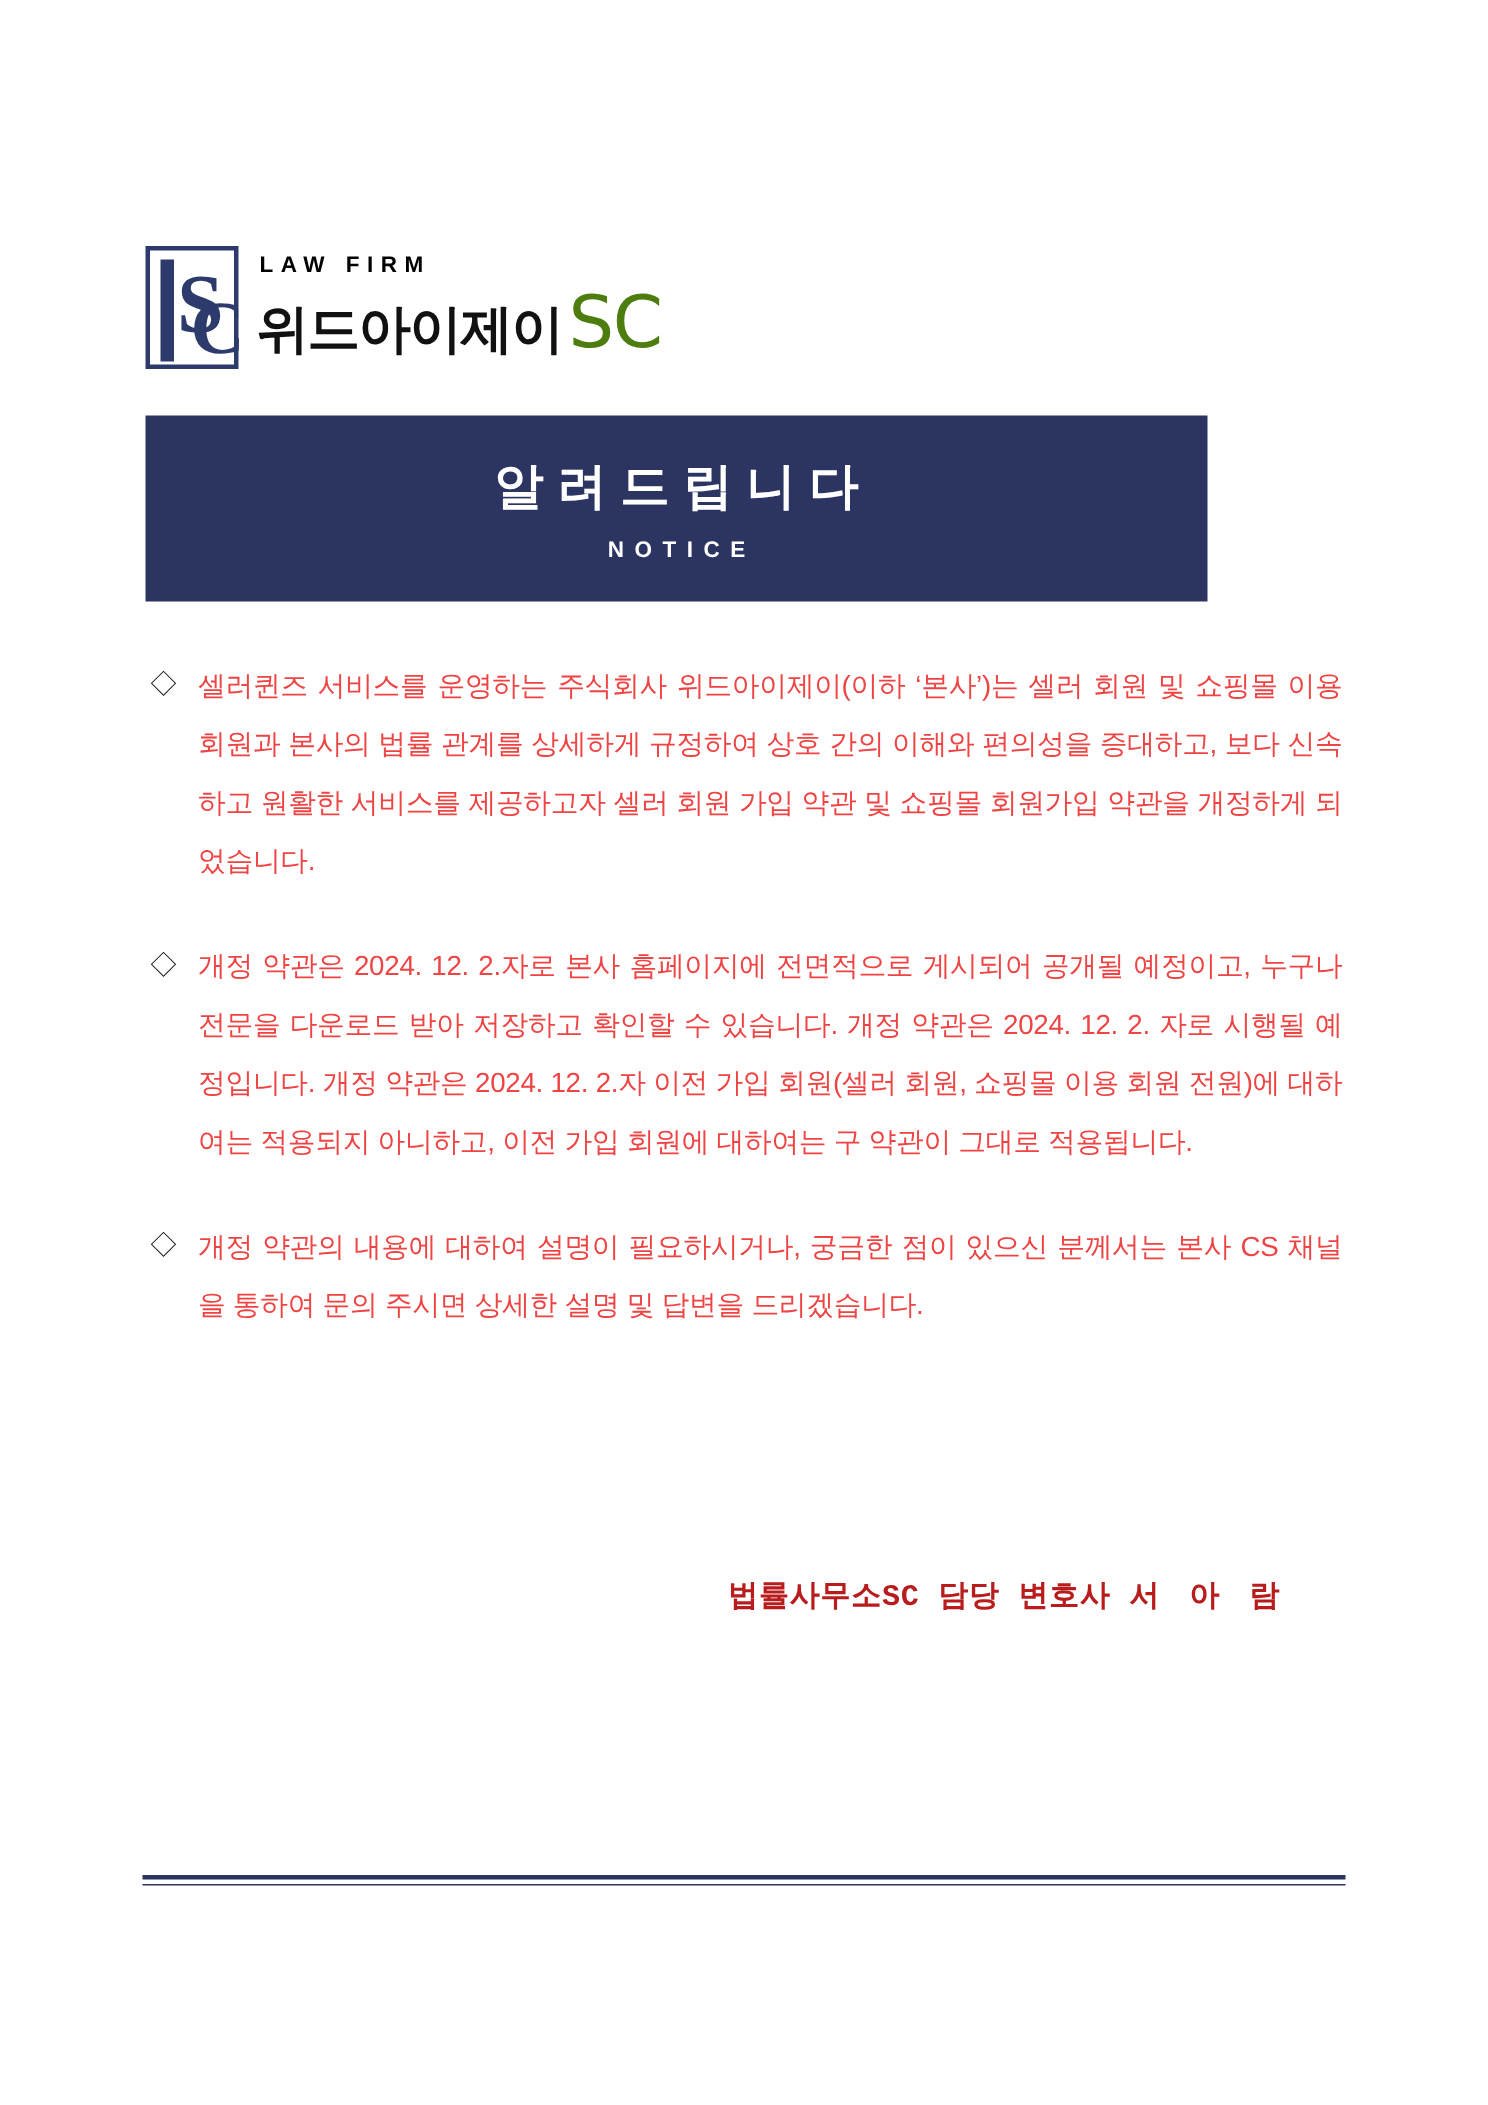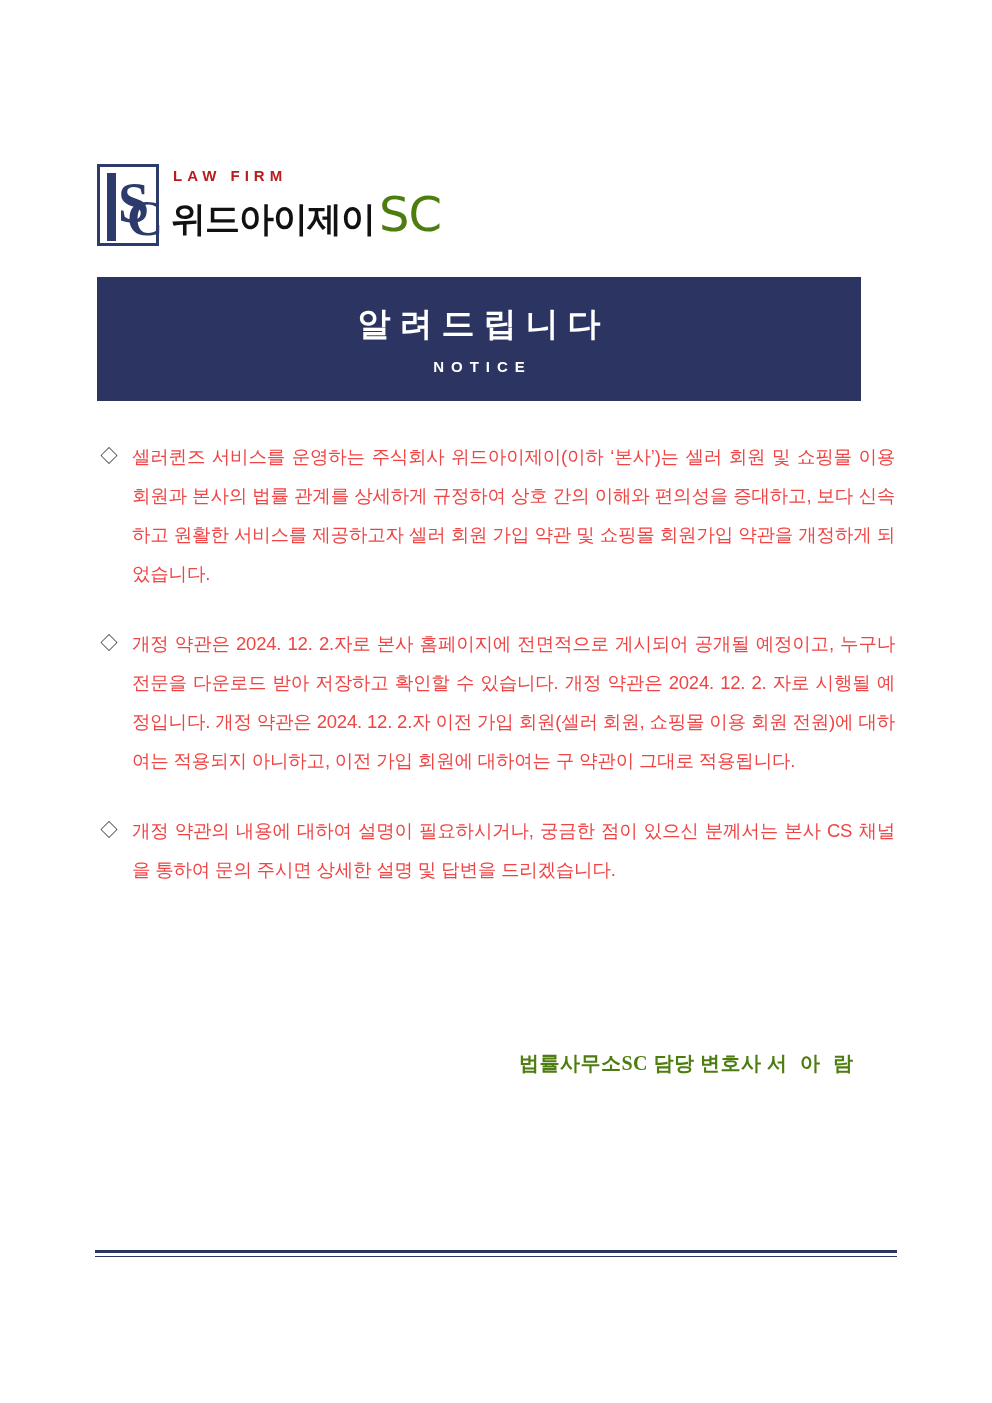--- a/index.html
+++ b/index.html
@@ -79,21 +79,21 @@
   }
 
   .logo-text {
     display: flex;
     flex-direction: column;
     justify-content: center;
   }
   .logo-firm-en {
     font-size: 15px;
     letter-spacing: 5px;
-    color: #b91c1c;
+    color: #000000;
     font-weight: bold;
     margin-left: 2px;
     margin-bottom: 2px;
   }
   .logo-row {
     display: flex;
     align-items: baseline;
   }
   .logo-firm-ko {
     font-size: 35px;
@@ -118,21 +118,21 @@
     font-size: 14.5px;
     line-height: 21px;
     color: #111111;
   }
 
   
   .banner {
     position: absolute;
     top: 277px;
     left: 97px;
-    width: 764px;
+    width: 708px;
     height: 124px;
     background: #2c3562;
     color: #ffffff;
     display: flex;
     flex-direction: column;
     align-items: center;
     justify-content: center;
     box-sizing: border-box;
   }
   .banner-title {
@@ -181,25 +181,25 @@
   }
 
   .signature {
     position: absolute;
     top: 1050px;
     left: 97px;
     width: 798px;
     text-align: right;
     font-size: 20px;
     font-weight: bold;
-    color: #4d7c0f;
+    color: #b91c1c;
     letter-spacing: 0.5px;
     padding-right: 38px;
     box-sizing: border-box;
-    font-family: Liberation Serif, serif;
+    font-family: Liberation Mono, monospace;
   }
   .signature .name-spaced {
     letter-spacing: 4px;
   }
 
   .footer-rule {
     position: absolute;
     left: 95px;
     width: 802px;
     top: 1250px;

